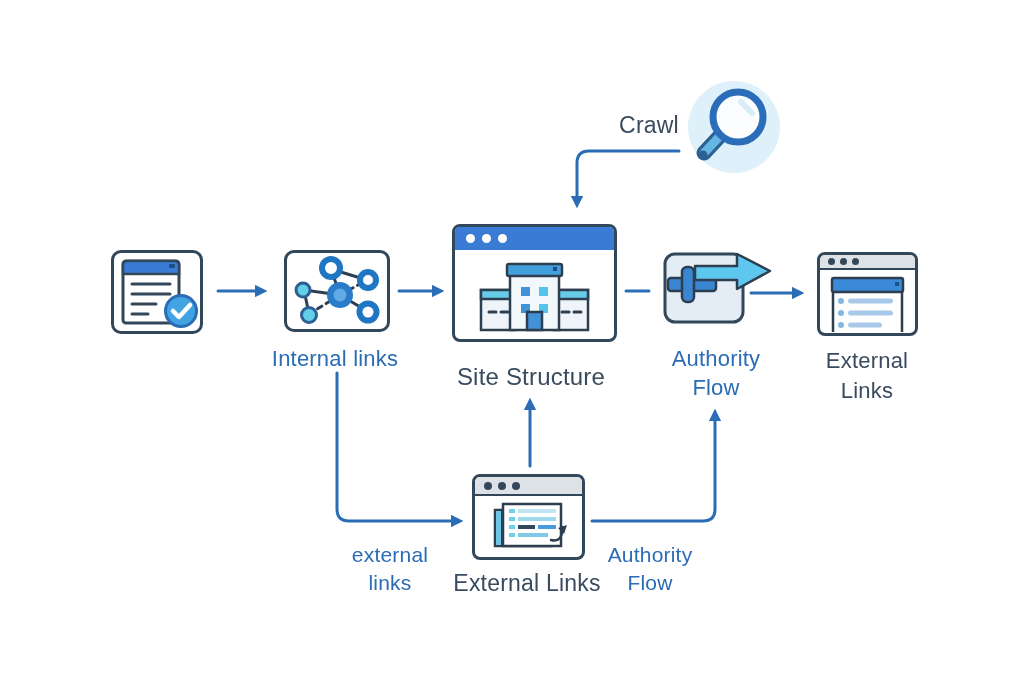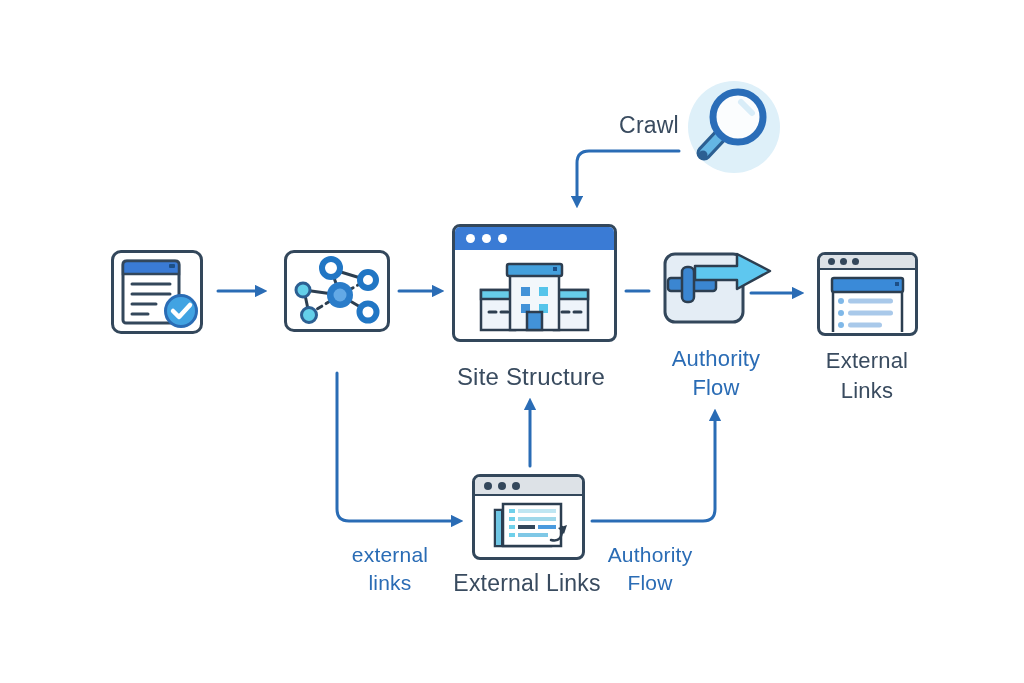--- a/index.html
+++ b/index.html
@@ -90,20 +90,21 @@
       </g>
       <circle cx="53" cy="42" r="13" fill="#2a7cc9"></circle>
       <circle cx="53" cy="42" r="6.5" fill="#63a9e6"></circle>
       <circle cx="44" cy="15" r="9" fill="#ffffff" stroke="#2176c4" stroke-width="6"></circle>
       <circle cx="81" cy="27" r="8" fill="#ffffff" stroke="#2176c4" stroke-width="6"></circle>
       <circle cx="81" cy="59" r="8.5" fill="#ffffff" stroke="#2176c4" stroke-width="6"></circle>
       <circle cx="16" cy="37" r="7" fill="#64cfe9" stroke="#2c5f92" stroke-width="3"></circle>
       <circle cx="22" cy="62" r="7.5" fill="#64cfe9" stroke="#2c5f92" stroke-width="3"></circle>
     </svg>
   </div>
+  <div class="lbl blue" style="left:265px;top:345px;width:140px;font-size:22px;">Internal links</div>
 
   <div class="nodebox" style="left:452px;top:224px;width:165px;height:118px;border-radius:8px;overflow:hidden;">
     <div class="titlebar blue" style="height:23px;">
       <span class="dot white"></span>
       <span class="dot white"></span>
       <span class="dot white"></span>
     </div>
     <svg class="abs" style="left:0;top:23px;" width="159" height="89" viewBox="0 0 159 89">
 
       <rect x="26" y="40" width="34" height="40" fill="#eef4fa" stroke="#2d3e50" stroke-width="2.5"></rect>

